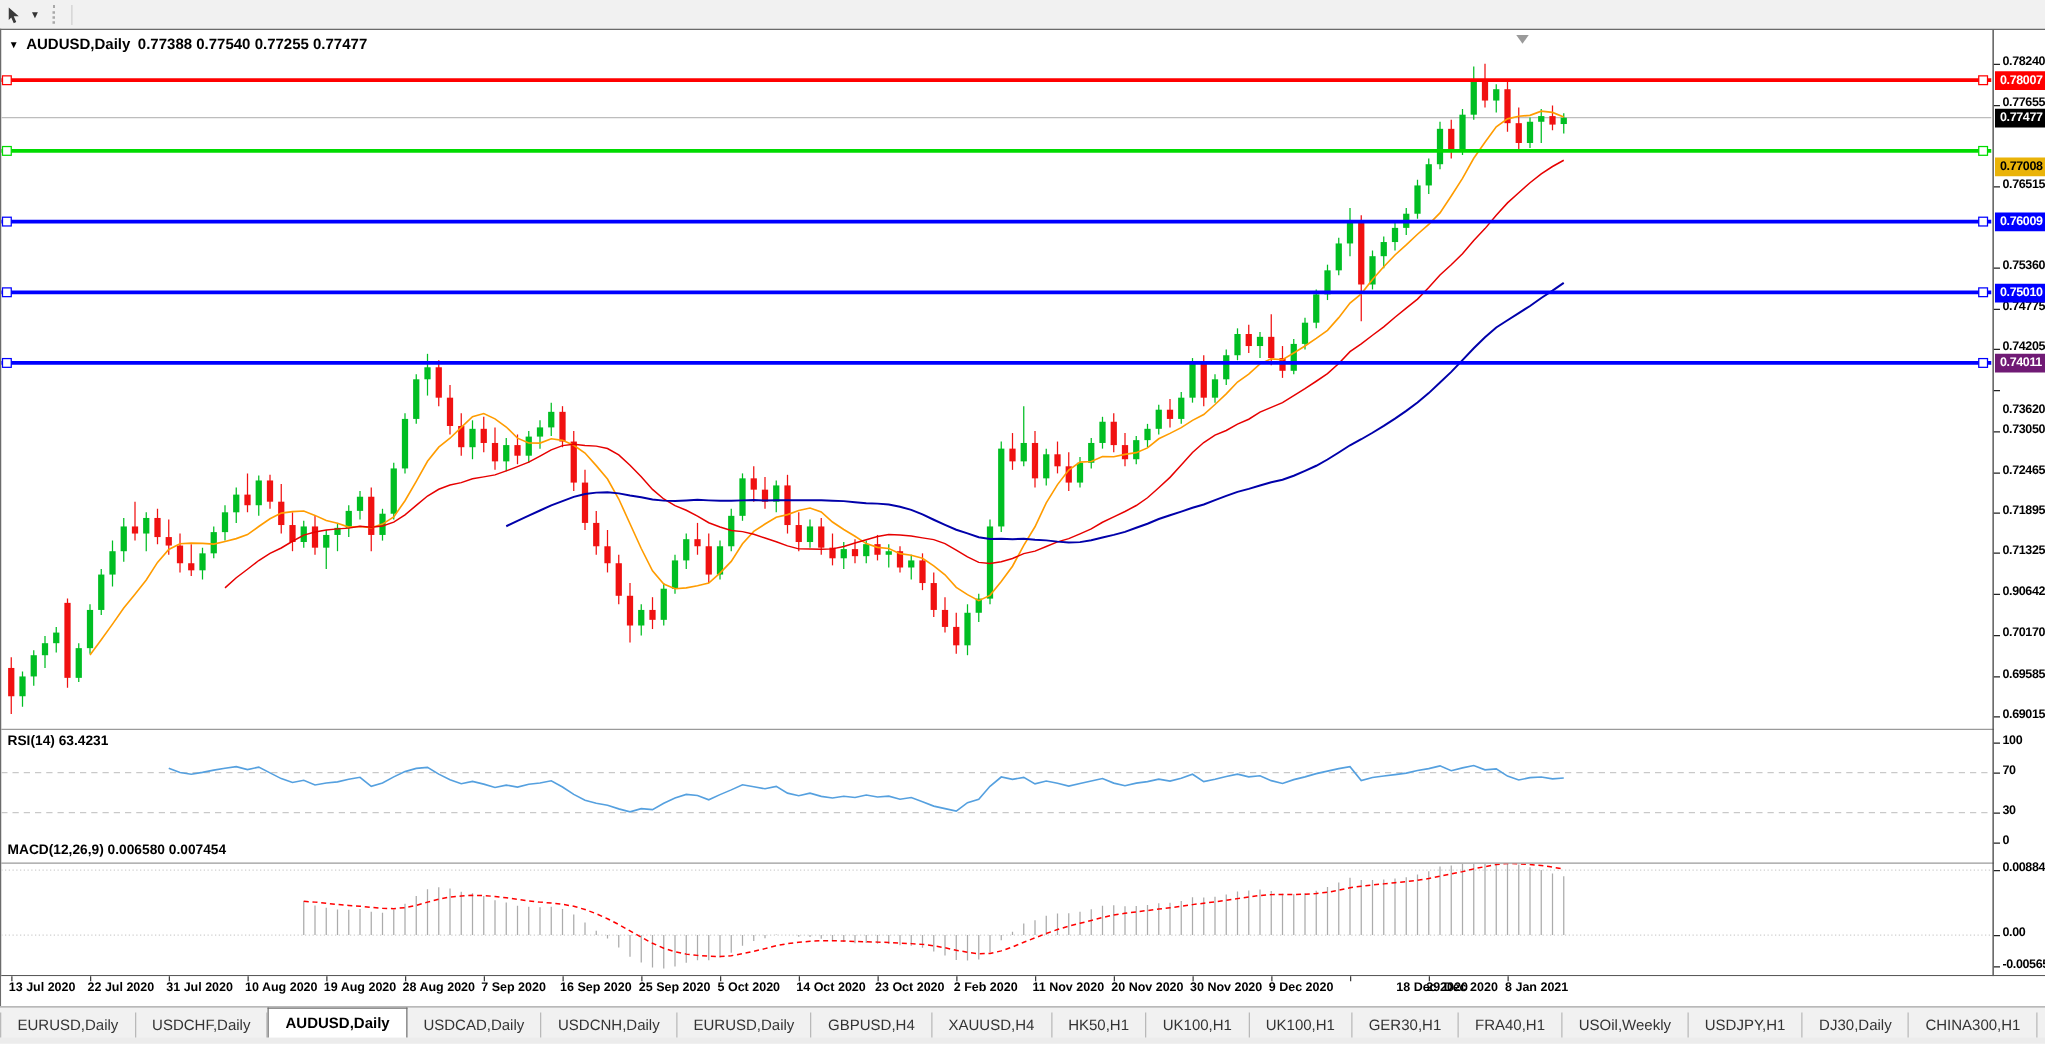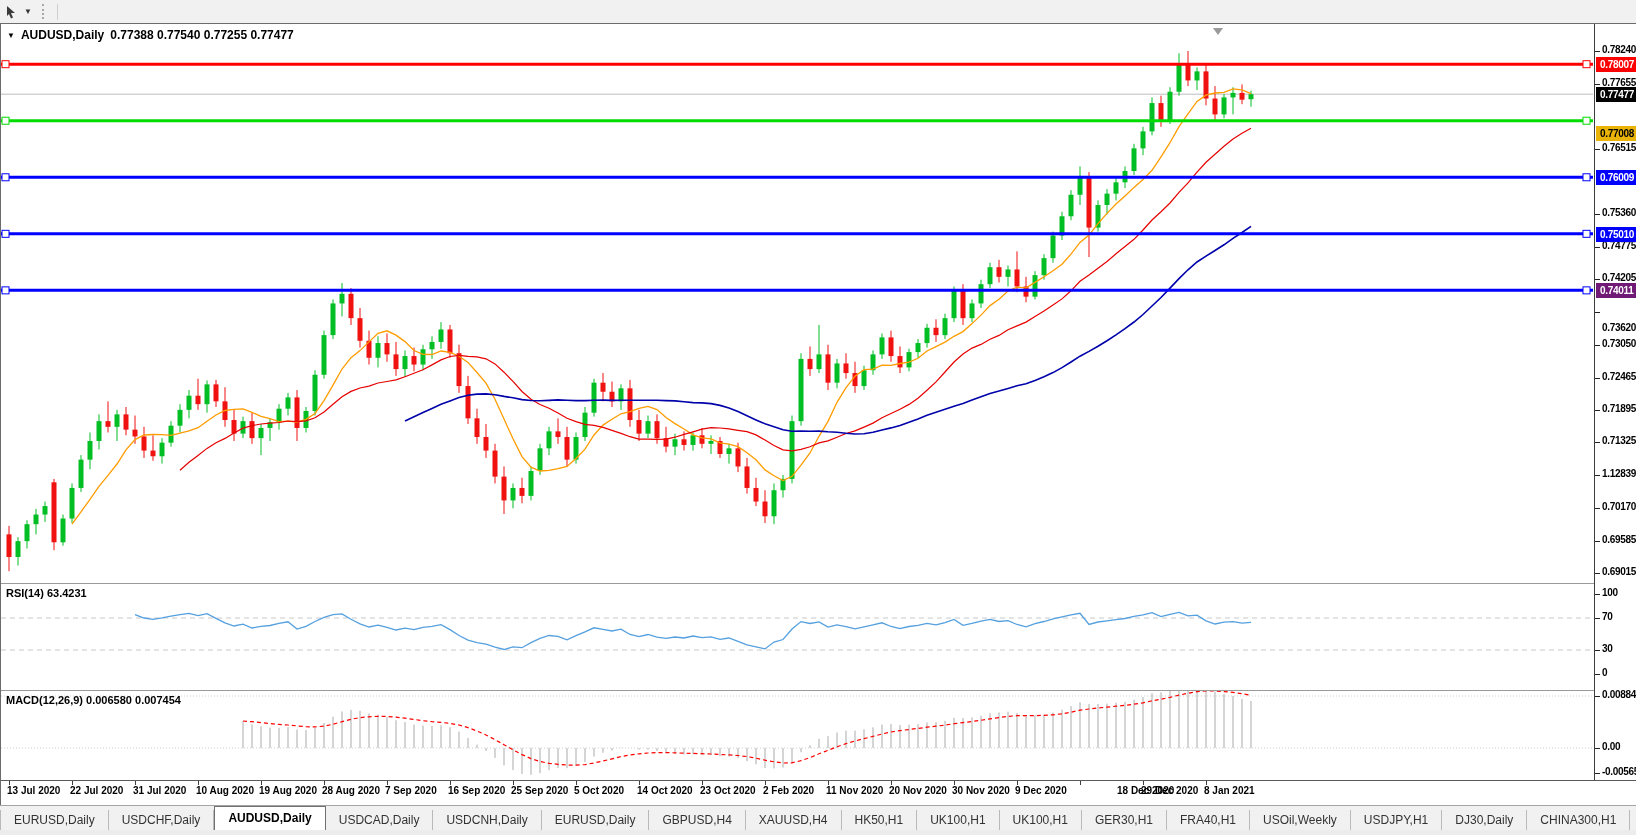--- a/index.html
+++ b/index.html
@@ -524,21 +524,21 @@
         <line x1="1196" y1="57" x2="1196" y2="-5.893939135091724" stroke="#ABABAB" stroke-width="1"></line>
         <line x1="1205" y1="57" x2="1205" y2="-3.4001675808364547" stroke="#ABABAB" stroke-width="1"></line>
         <line x1="1214" y1="57" x2="1214" y2="0.5558561181145745" stroke="#ABABAB" stroke-width="1"></line>
         <line x1="1223" y1="57" x2="1223" y2="2.8908004078014553" stroke="#ABABAB" stroke-width="1"></line>
         <line x1="1232" y1="57" x2="1232" y2="4.961403747261968" stroke="#ABABAB" stroke-width="1"></line>
         <line x1="1241" y1="57" x2="1241" y2="7.739800790527567" stroke="#ABABAB" stroke-width="1"></line>
         <line x1="1250" y1="57" x2="1250" y2="10.022807280137378" stroke="#ABABAB" stroke-width="1"></line>
         <polyline points="242,30.0 251,30.7 260,31.6 269,32.6 278,33.4 287,34.0 296,34.9 305,35.7 314,35.9 323,35.1 332,33.3 341,30.7 350,28.3 359,26.6 368,25.8 377,25.3 386,25.4 395,26.2 404,27.2 413,28.4 422,29.7 431,30.7 440,31.4 449,32.4 458,34.0 467,36.6 476,40.0 485,44.0 494,48.6 503,53.7 512,58.8 521,63.6 530,67.6 539,70.5 548,72.3 557,73.3 566,74.0 575,74.2 584,73.6 593,72.0 602,70.0 611,67.9 620,65.6 629,63.9 638,62.8 647,62.0 656,61.6 665,61.6 674,61.8 683,62.2 692,62.4 701,62.7 710,63.0 719,63.5 728,63.9 737,64.5 746,65.6 755,67.2 764,69.2 773,70.8 782,72.0 791,71.8 800,69.7 809,66.6 818,62.8 827,59.3 836,55.8 845,52.6 854,50.0 863,47.6 872,45.4 881,43.0 890,41.0 899,39.6 908,38.5 917,37.4 926,36.2 935,35.2 944,34.1 953,32.7 962,31.6 971,30.5 980,29.3 989,27.9 998,26.6 1007,25.4 1016,24.7 1025,24.6 1034,24.6 1043,24.4 1052,23.8 1061,22.8 1070,21.2 1079,19.2 1088,18.0 1097,17.0 1106,16.1 1115,15.2 1124,14.3 1133,13.2 1142,11.8 1151,9.9 1160,8.2 1169,6.3 1178,4.1 1187,2.3 1196,0.6 1205,-0.2 1214,-0.0 1223,0.6 1232,1.4 1241,2.7 1250,4.2" fill="none" stroke="#FF0000" stroke-width="1.2" stroke-dasharray="4,3"></polyline>
       </svg>
     </div>
-  <div class="panel-label" style="top:670px">MACD(12,26,9) 0.006580 0.007454</div>
+  <div class="panel-label" style="top:650px">MACD(12,26,9) 0.006580 0.007454</div>
 
   <div id="axisLayer">
       <div class="tick-dash" style="top:27px"></div>
       <div class="tick-label" style="top:20px">0.78240</div>
       <div class="tick-dash" style="top:60px"></div>
       <div class="tick-label" style="top:53px">0.77655</div>
       <div class="tick-dash" style="top:125px"></div>
       <div class="tick-label" style="top:118px">0.76515</div>
       <div class="tick-dash" style="top:190px"></div>
       <div class="tick-label" style="top:183px">0.75360</div>
@@ -550,21 +550,21 @@
       <div class="tick-label" style="top:298px">0.73620</div>
       <div class="tick-dash" style="top:321px"></div>
       <div class="tick-label" style="top:314px">0.73050</div>
       <div class="tick-dash" style="top:354px"></div>
       <div class="tick-label" style="top:347px">0.72465</div>
       <div class="tick-dash" style="top:386px"></div>
       <div class="tick-label" style="top:379px">0.71895</div>
       <div class="tick-dash" style="top:418px"></div>
       <div class="tick-label" style="top:411px">0.71325</div>
       <div class="tick-dash" style="top:451px"></div>
-      <div class="tick-label" style="top:444px">1.12839</div>
+      <div class="tick-label" style="top:444px">0.90642</div>
       <div class="tick-dash" style="top:484px"></div>
       <div class="tick-label" style="top:477px">0.70170</div>
       <div class="tick-dash" style="top:517px"></div>
       <div class="tick-label" style="top:510px">0.69585</div>
       <div class="tick-dash" style="top:549px"></div>
       <div class="tick-label" style="top:542px">0.69015</div>
       <div class="tick-dash" style="top:570px"></div>
       <div class="tick-label" style="top:563px">100</div>
       <div class="tick-dash" style="top:594px"></div>
       <div class="tick-label" style="top:587px">70</div>

